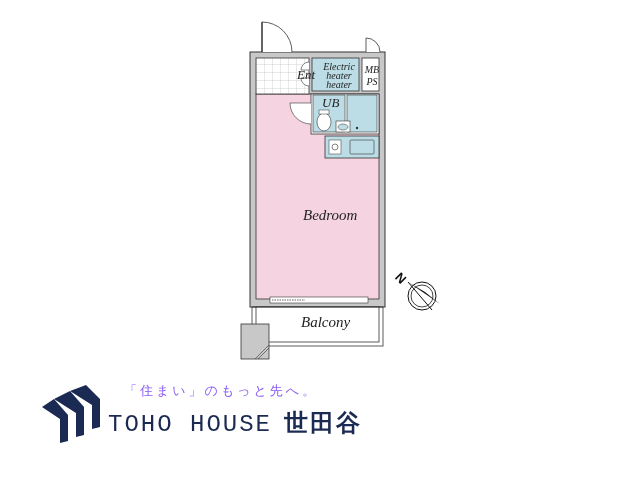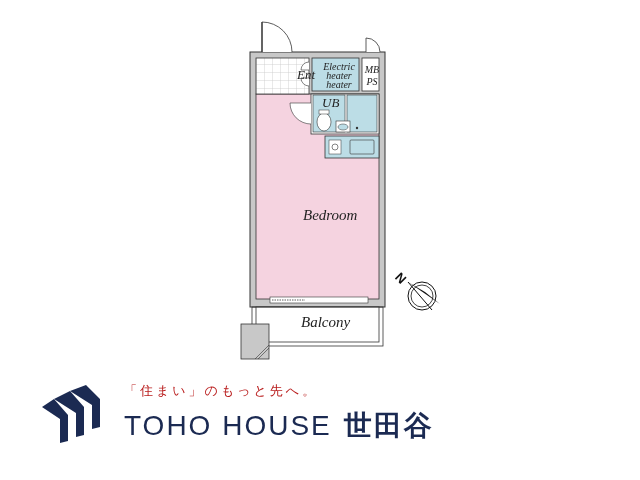--- a/index.html
+++ b/index.html
@@ -6,22 +6,22 @@
   body { width: 640px; height: 480px; background: #ffffff; position: relative; overflow: hidden; font-family: "Liberation Serif", serif; }
   .plan { position: absolute; left: 0; top: 0; width: 640px; height: 370px; }
   .label { position: absolute; font-family: "Liberation Serif", serif; font-style: italic; color: #222; white-space: nowrap; }
   .lbl-bedroom { left: 287px; top: 207px; font-size: 15px; margin-left: 16px; }
   .lbl-balcony { left: 291px; top: 314px; font-size: 15px; margin-left: 10px; }
   .lbl-ent { left: 265px; top: 67px; font-size: 13px; margin-left: 32px; }
   .lbl-ub { left: 322px; top: 95px; font-size: 13px; }
   .lbl-heater { left: 318px; top: 62px; font-size: 10px; line-height: 9px; text-align: center; width: 42px; }
   .lbl-mbps { left: 364px; top: 64px; font-size: 10px; line-height: 12px; text-align: center; width: 16px; }
   .logo { position: absolute; left: 40px; top: 385px; width: 80px; height: 60px; }
-  .tagline { position: absolute; left: 124px; top: 382px; font-family: "DejaVu Sans", sans-serif; font-size: 13px; color: #b91c1c; letter-spacing: 3px; }
-  .brand { position: absolute; left: 124px; top: 407px; font-family: Liberation Sans, sans-serif; font-size: 28px; color: #1b2a52; letter-spacing: 2px; }
+  .tagline { position: absolute; left: 124px; top: 382px; font-family: "DejaVu Sans", sans-serif; font-size: 13px; color: #8b5cf6; letter-spacing: 3px; }
+  .brand { position: absolute; left: 108px; top: 407px; font-family: Liberation Mono, monospace; font-size: 24px; color: #1b2a52; letter-spacing: 2px; }
   .brand .en { margin-right: 12px; }
   .brand .jp { font-weight: bold; letter-spacing: 2px; }
 </style>
 </head>
 <body>
 
 <svg class="plan" viewBox="0 0 640 370" xmlns="http://www.w3.org/2000/svg">
   <defs>
     <pattern id="tile" width="8" height="8" patternUnits="userSpaceOnUse">
       <rect width="8" height="8" fill="#ffffff"></rect>

